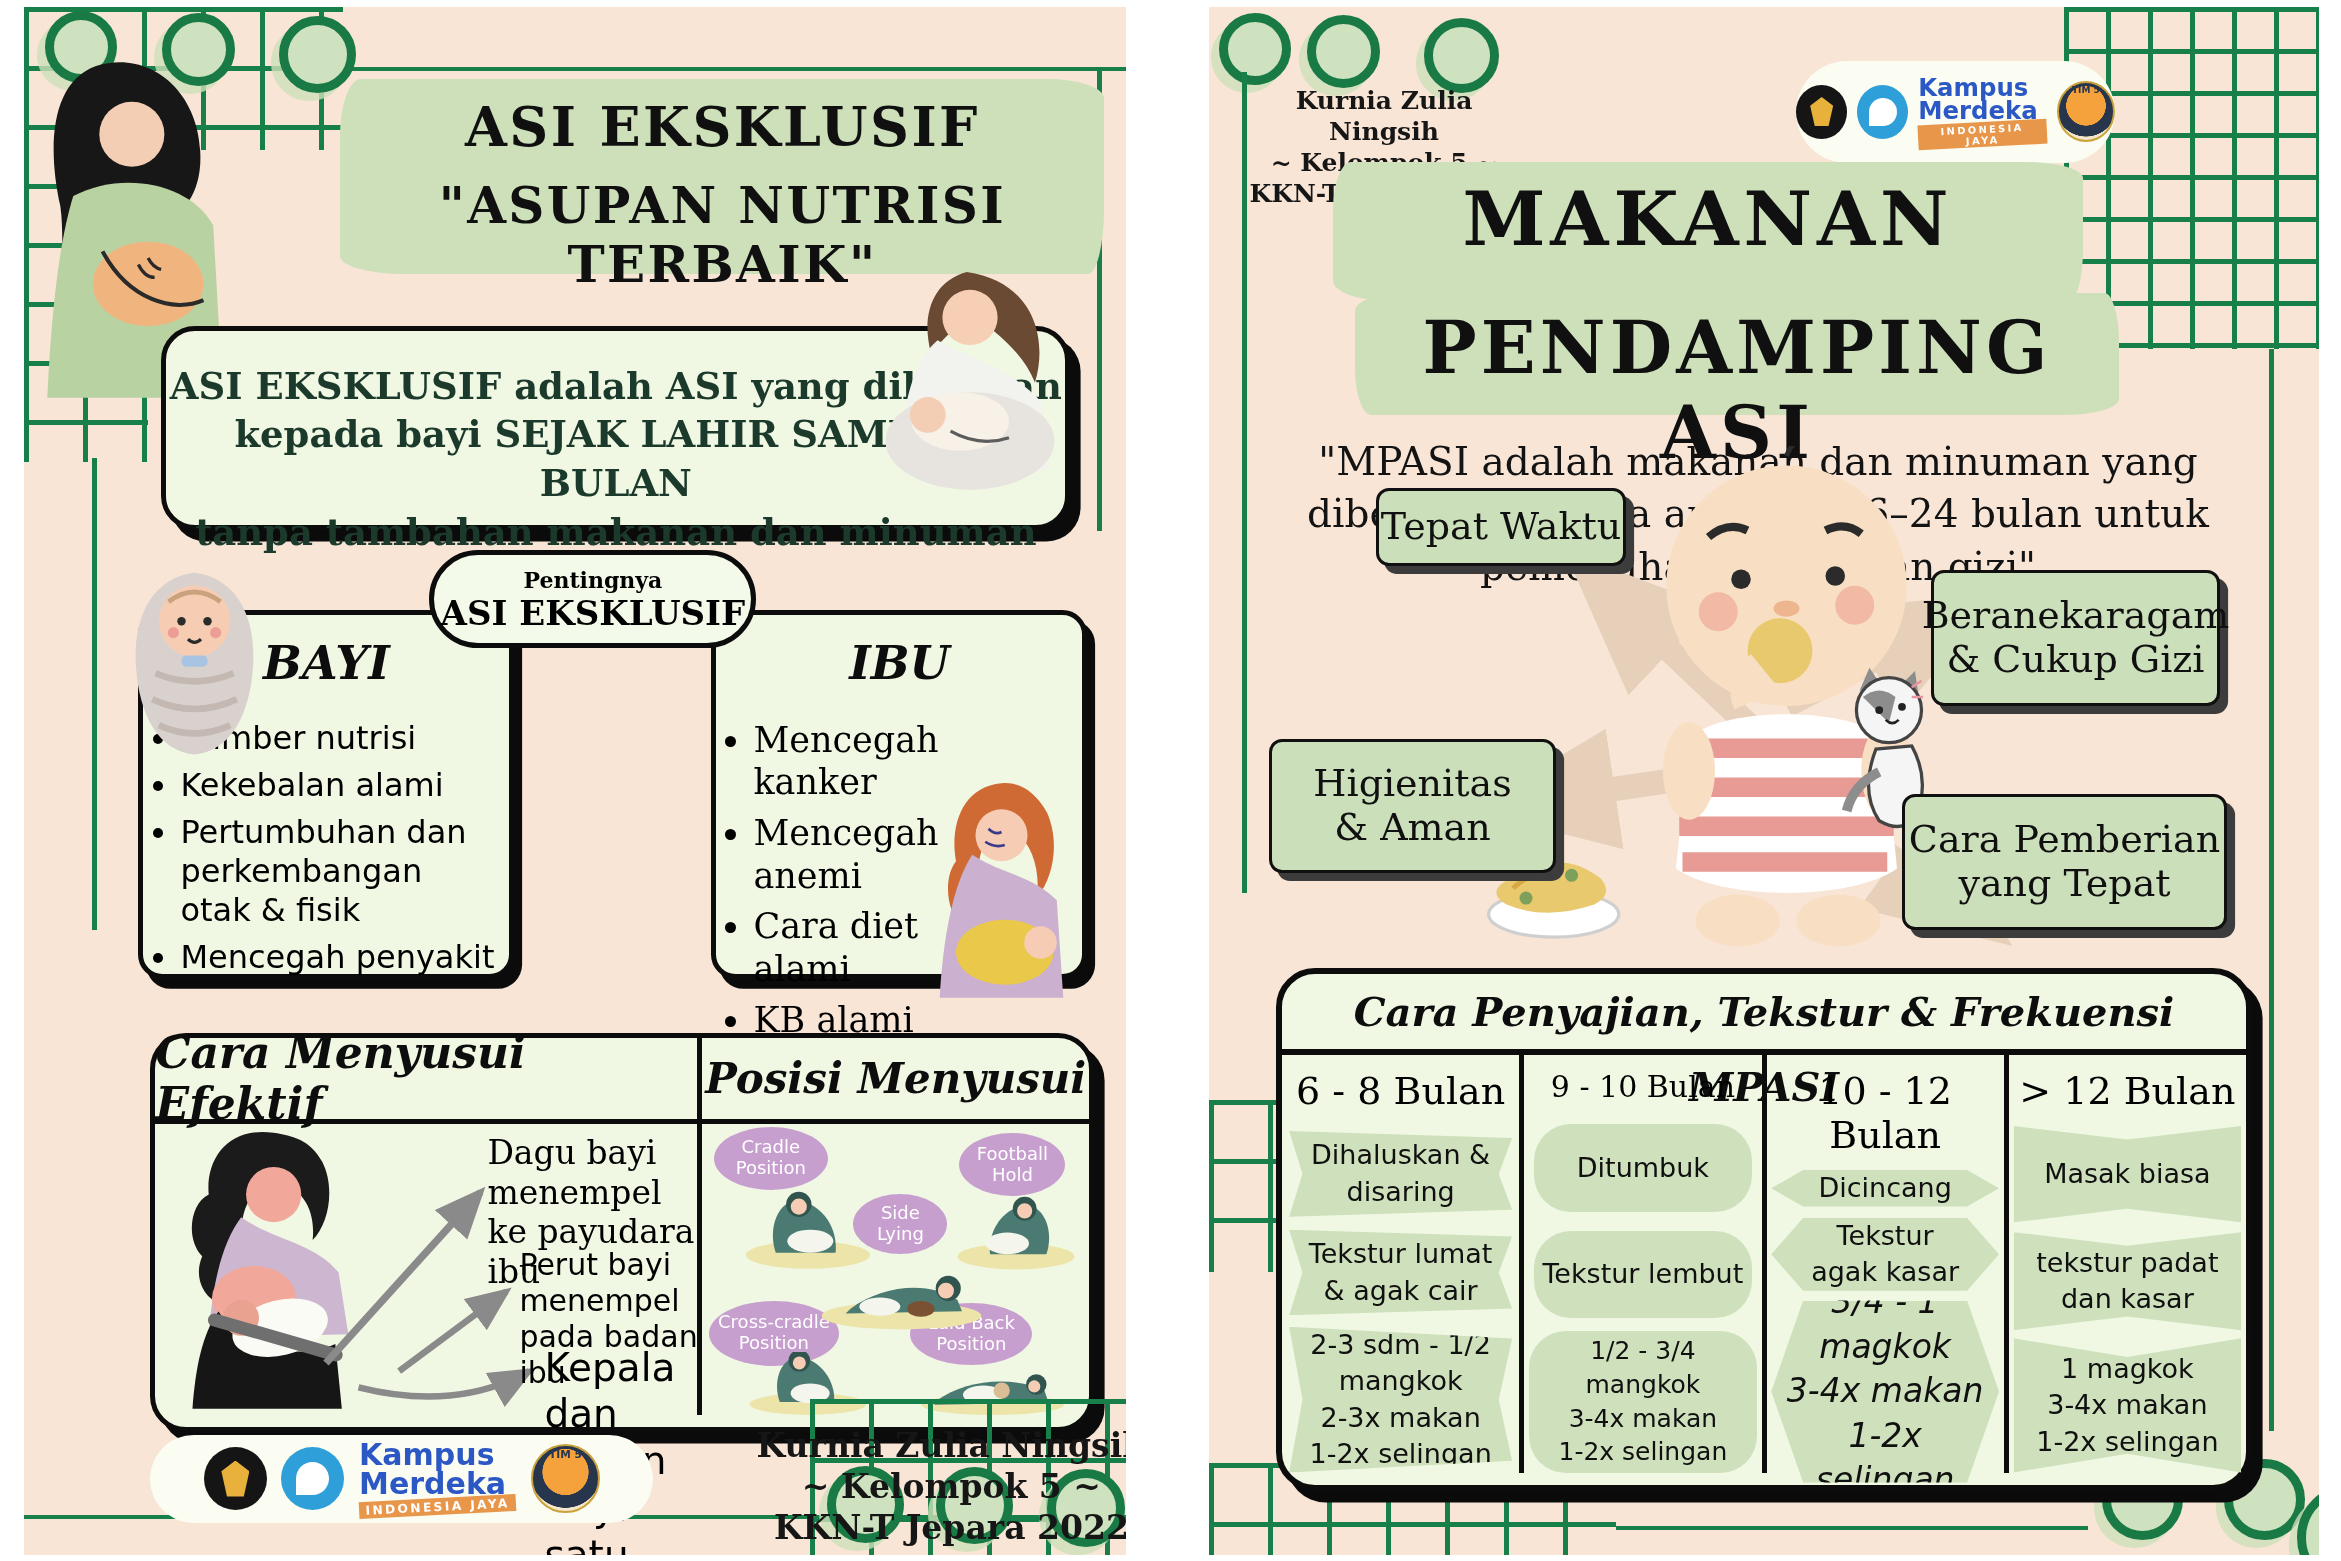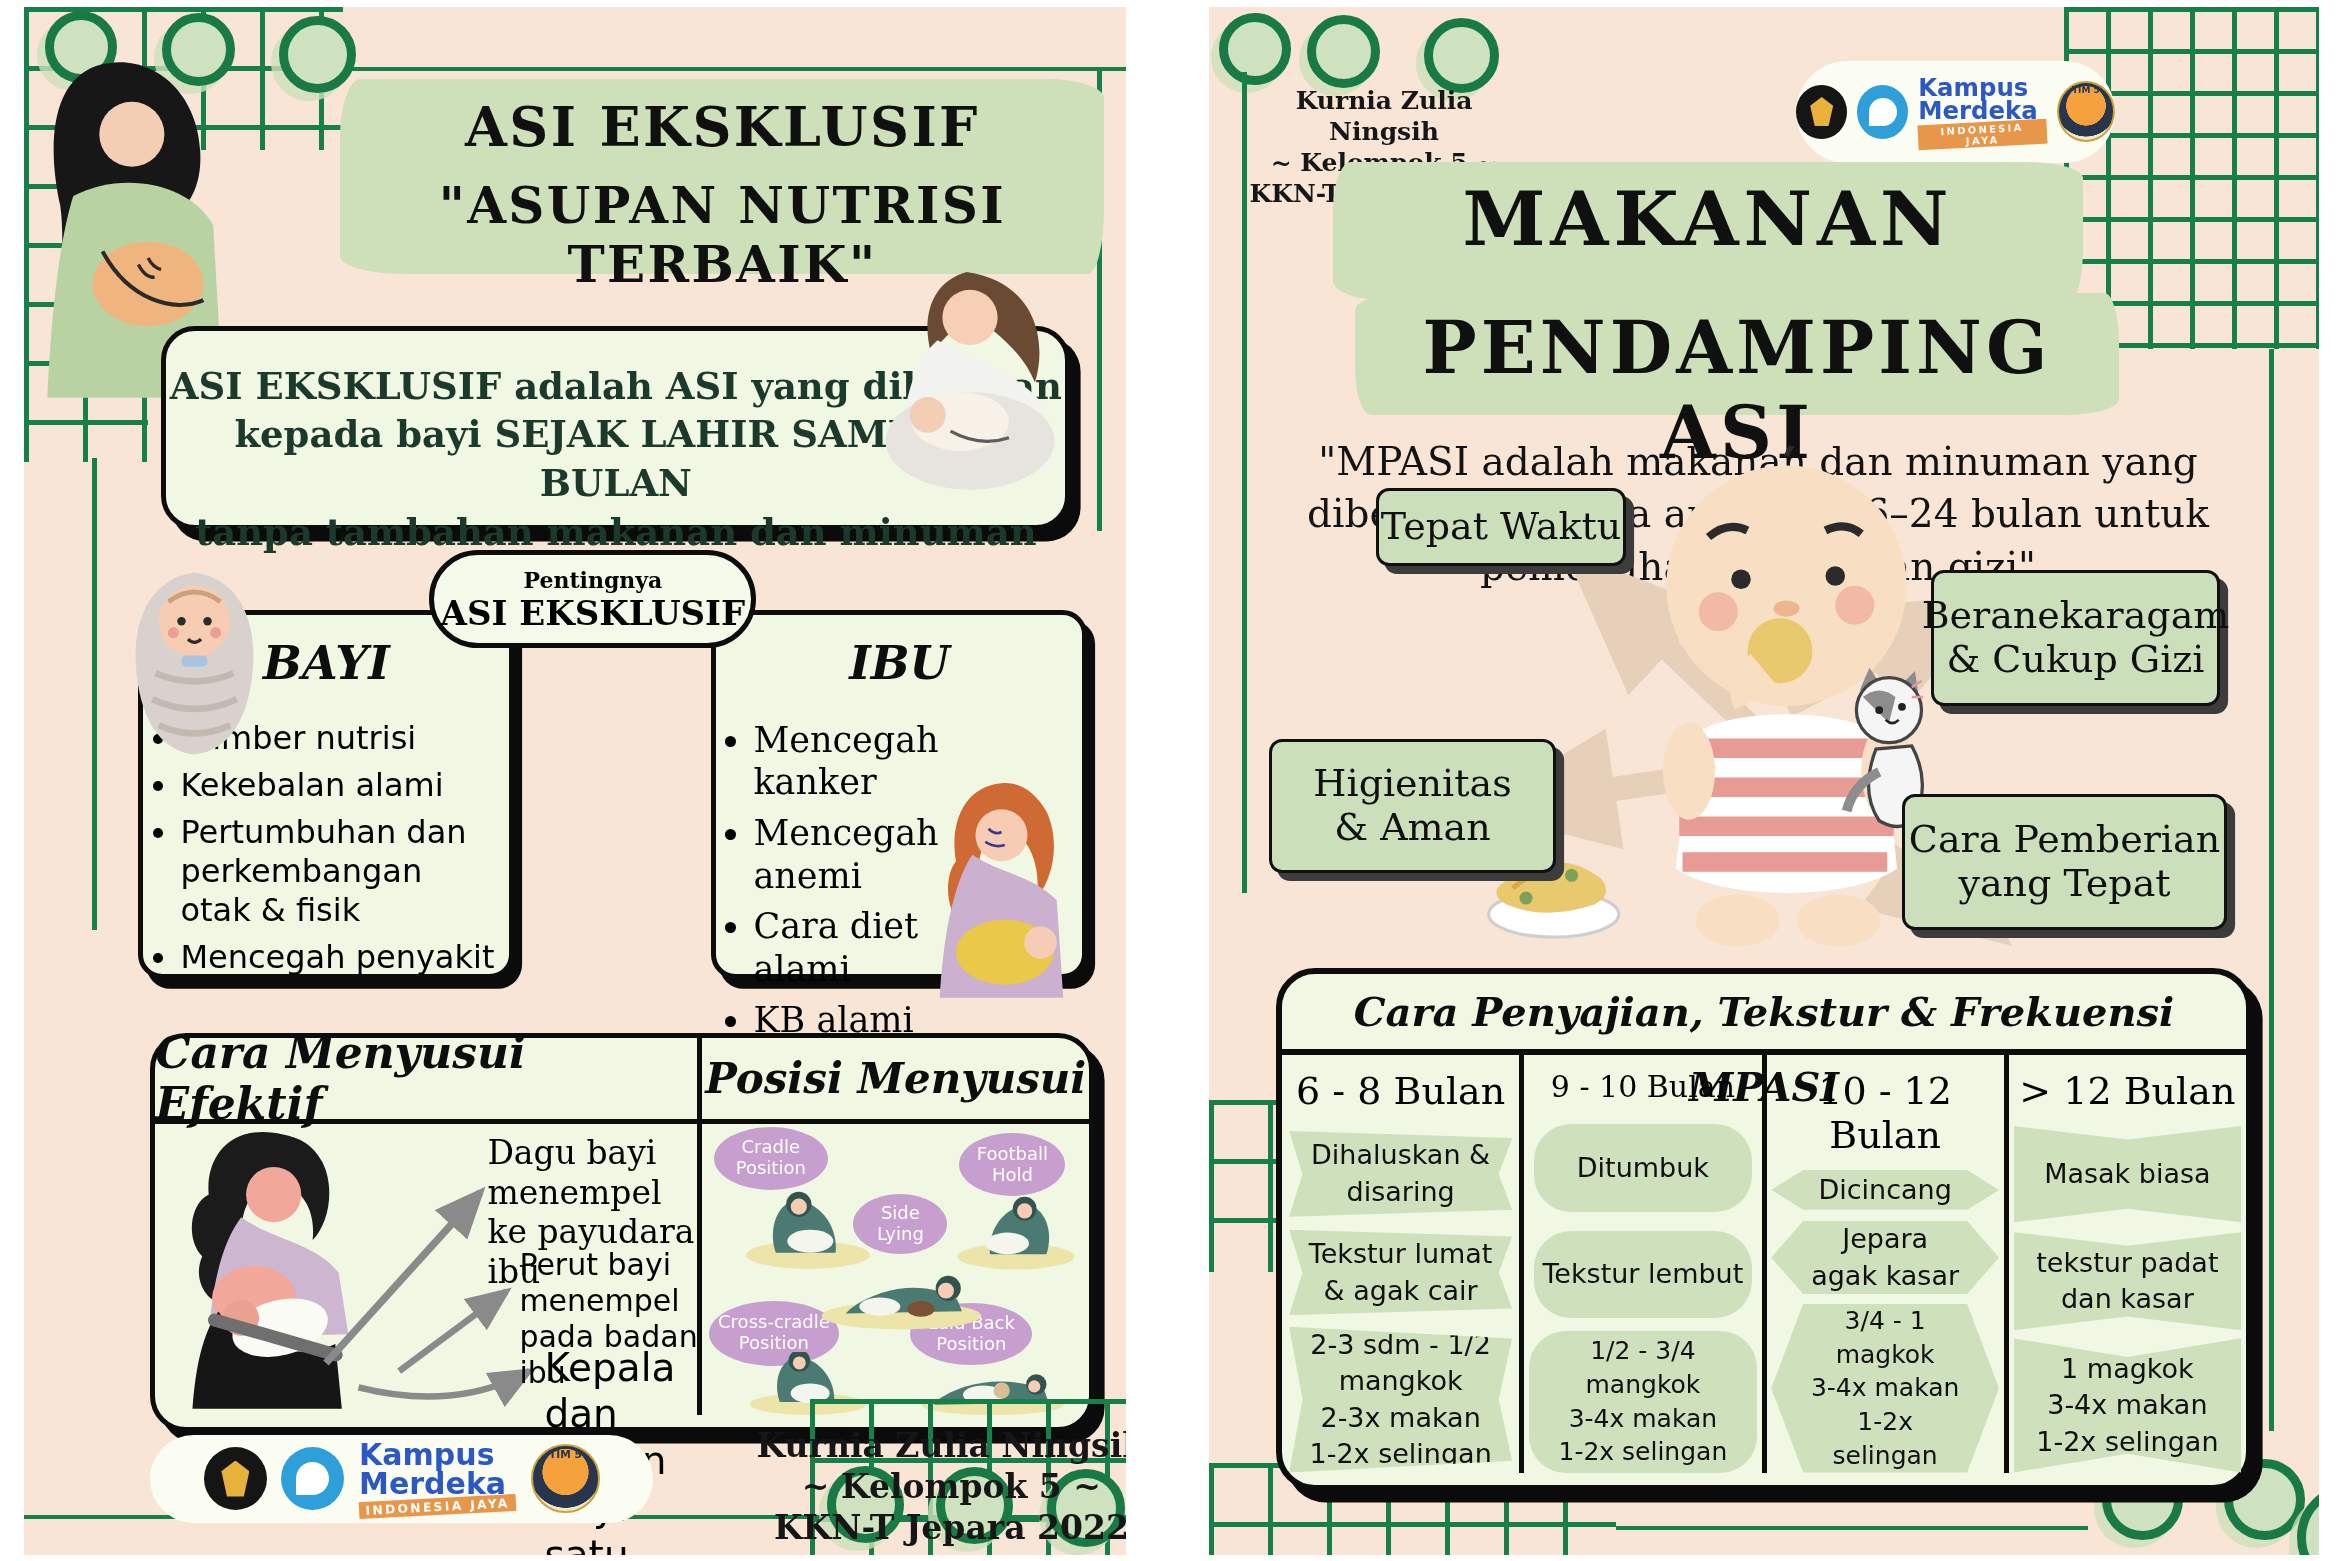--- a/index.html
+++ b/index.html
@@ -412,23 +412,23 @@
           <div class="cell-blob shape-round preline" style="width:92%;height:91px;margin-top:19.5px;text-align:right;">Ditumbuk</div>
           <div class="cell-blob shape-round preline" style="width:92%;height:89px;margin-top:19.5px;">Tekstur lembut</div>
           <div class="cell-blob shape-round preline" style="width:96%;height:146px;margin-top:13px;font-size:25px;">1/2 - 3/4 mangkok
 3-4x makan
 1-2x selingan</div>
         </div>
 
         <div style="flex:1;border-right:5.7px solid #0c0c0c;display:flex;flex-direction:column;align-items:center;">
           <div class="serif center" style="font-size:38px;margin-top:14.6px;">10 - 12 Bulan</div>
           <div class="cell-blob shape-hex preline" style="width:96%;height:81px;margin-top:13px;">Dicincang</div>
-          <div class="cell-blob shape-hex preline" style="width:96%;height:109px;margin-top:11.4px;">Jepara
+          <div class="cell-blob shape-hex preline" style="width:96%;height:109px;margin-top:11.4px;">Tekstur
 agak kasar</div>
-          <div class="cell-blob shape-hex preline" style="width:96%;height:182px;margin-top:9.8px;font-size:25px;">3/4 - 1
+          <div class="cell-blob shape-hex preline" style="width:96%;height:182px;margin-top:9.8px;font-size:33px;font-style:italic;">3/4 - 1
 magkok
 3-4x makan
 1-2x
 selingan</div>
         </div>
 
         <div style="flex:1;display:flex;flex-direction:column;align-items:center;">
           <div class="serif center" style="font-size:38px;margin-top:14.6px;">&gt; 12 Bulan</div>
           <div class="cell-blob shape-bow preline" style="width:96%;height:104px;margin-top:13px;">Masak biasa</div>
           <div class="cell-blob shape-bow preline" style="width:96%;height:106px;margin-top:9.8px;">tekstur padat

